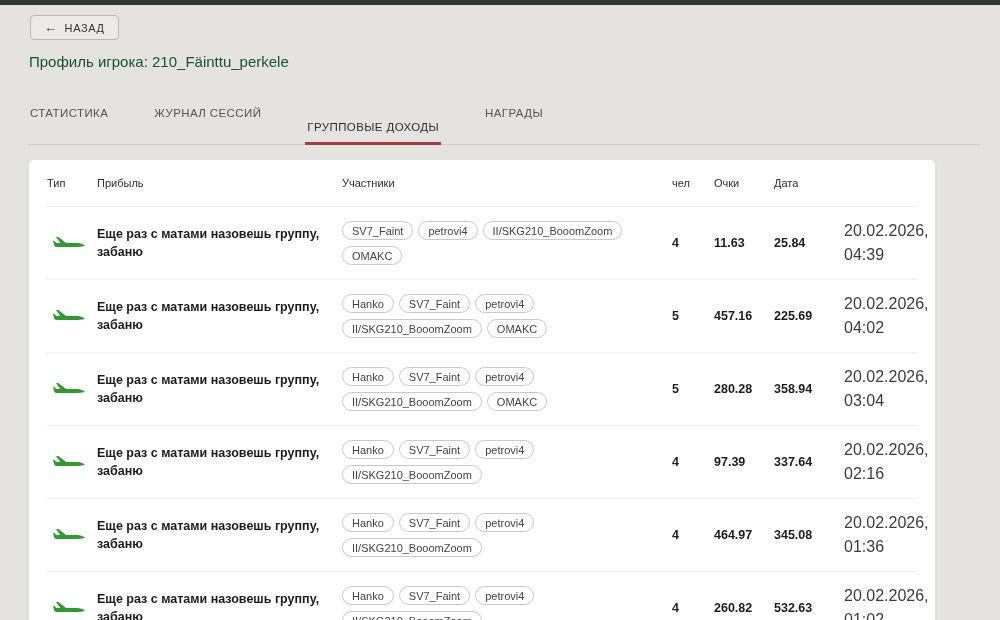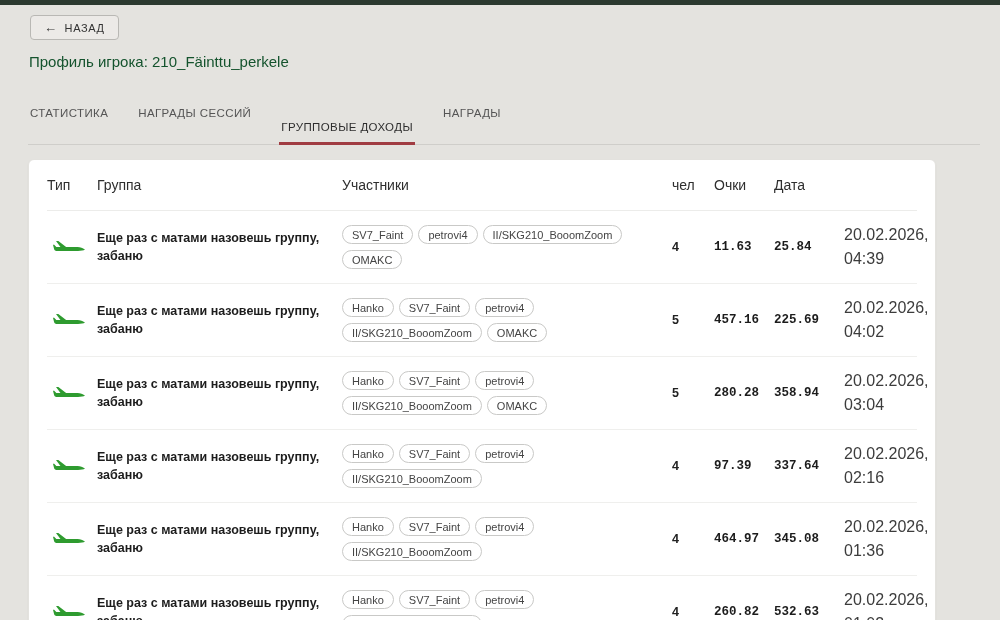--- a/index.html
+++ b/index.html
@@ -20,21 +20,21 @@
     font-size: 11px; letter-spacing: 0.6px; color: #333;
     background: #eceae7; border: 1px solid #b9b8b4; border-radius: 4px;
     padding: 5px 13px; cursor: pointer; margin-left: 2px;
   }
   .back-btn .arrow { font-size: 13px; line-height: 1; }
 
   .page-title { font-size: 15px; font-weight: 400; color: #14532d; margin: 13px 0 0 1px; }
 
   
   .tabs {
-    display: flex; gap: 26px; margin-top: 16px;
+    display: flex; gap: 42px; margin-top: 16px;
     border-bottom: 1px solid #cfceca; width: 952px;
   }
   .tab {
     background: none; border: none; cursor: pointer;
     font-family: "Liberation Sans", sans-serif;
     font-size: 11.5px; letter-spacing: 0.4px; color: #555;
     padding: 6px 2px 9px 2px; border-bottom: 3px solid transparent;
     margin-bottom: -1px;
   }
   .tab.active { color: #2e2e2e; border-bottom-color: #a03c42; margin-top: 29px; }
@@ -46,38 +46,38 @@
     box-shadow: 0 1px 2px rgba(0,0,0,0.06);
     padding: 0 18px;
   }
   .trow, .thead-row {
     display: grid;
     grid-template-columns: 50px 245px 330px 42px 60px 70px 1fr;
     align-items: center;
   }
   .thead-row { border-bottom: 1px solid #ececea; }
   .th {
-    font-size: 14px; color: #2e2e2e; padding: 17px 0;
+    font-size: 11px; color: #2e2e2e; padding: 17px 0;
     text-align: left;
   }
   .th.center, .td.center { }
   .trow { border-bottom: 1px solid #efefed; padding: 12px 0; }
   .trow:last-child { border-bottom: none; }
   .td { font-size: 12.5px; color: #333; }
   .td-type { padding-left: 6px; }
   .plane svg { display: block; }
   .td-group { font-weight: 700; color: #1c1c1c; line-height: 1.45; padding-right: 20px; }
   .td-part { display: flex; flex-wrap: wrap; gap: 6px 5px; padding-right: 10px; }
   .chip {
     display: inline-block; font-size: 11px; color: #444;
     border: 1px solid #c9c9c7; border-radius: 12px;
     padding: 2.5px 9px; background: #fff; white-space: nowrap; cursor: pointer;
   }
   .td-members { font-weight: 600; color: #222; }
-  .td-points, .td-profit { font-weight: 700; color: #1c1c1c; font-family: Liberation Mono, monospace; }
+  .td-points, .td-profit { font-weight: 700; color: #1c1c1c; }
   .td-date { font-size: 16px; color: #3c3c3c; line-height: 1.5; padding-right: 4px; }
 
   
   .pagination {
     width: 908px; display: flex; justify-content: center; align-items: center;
     gap: 12px; margin-top: 22px;
   }
   .page-arrow {
     background: none; border: none; color: #8a8a88; font-size: 17px;
     cursor: pointer; padding: 0 6px; line-height: 1;
@@ -98,29 +98,29 @@
 
   <button class="back-btn">
     <span class="arrow">←</span>
     <span>НАЗАД</span>
   </button>
 
   <div class="page-title">Профиль игрока: 210_Fäinttu_perkele</div>
 
   <div class="tabs">
       <button class="tab">СТАТИСТИКА</button>
-      <button class="tab">НАГРАДЫ СЕССИЙ</button>
+      <button class="tab">ЖУРНАЛ СЕССИЙ</button>
       <button class="tab active">ГРУППОВЫЕ ДОХОДЫ</button>
       <button class="tab">НАГРАДЫ</button>
     </div>
 
   <div class="card">
     <div class="thead-row">
         <div class="th">Тип</div>
-        <div class="th">Группа</div>
+        <div class="th">Прибыль</div>
         <div class="th">Участники</div>
         <div class="th center">чел</div>
         <div class="th center">Очки</div>
         <div class="th">Дата</div>
       </div>
     <div class="tbody">
         <div class="trow">
     <div class="td td-type">
       <span class="plane">
         <svg width="33" height="14" viewBox="0 0 34 13">

